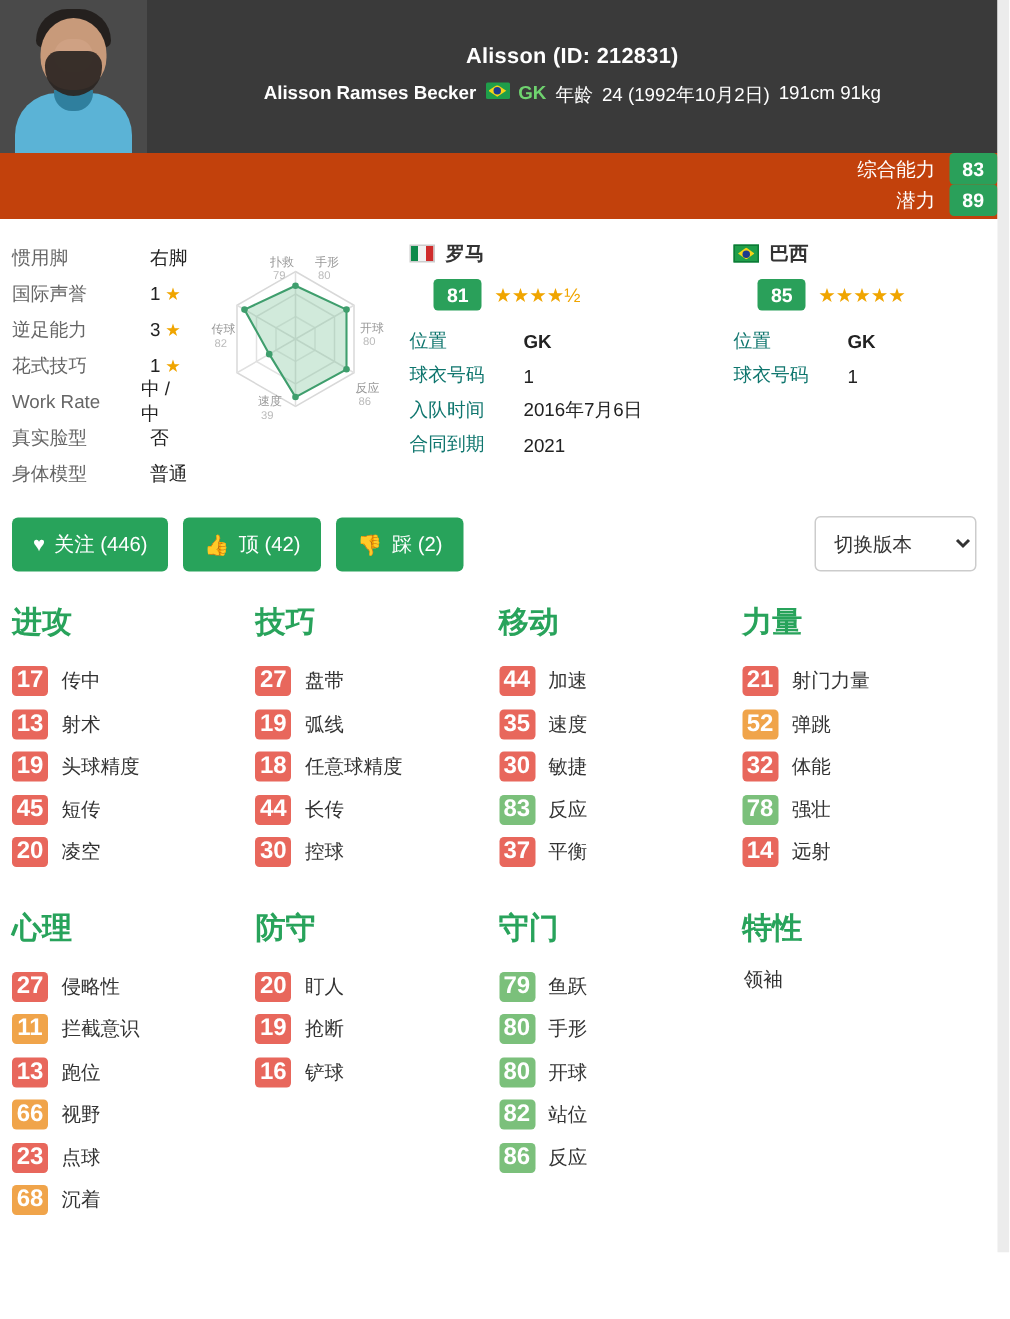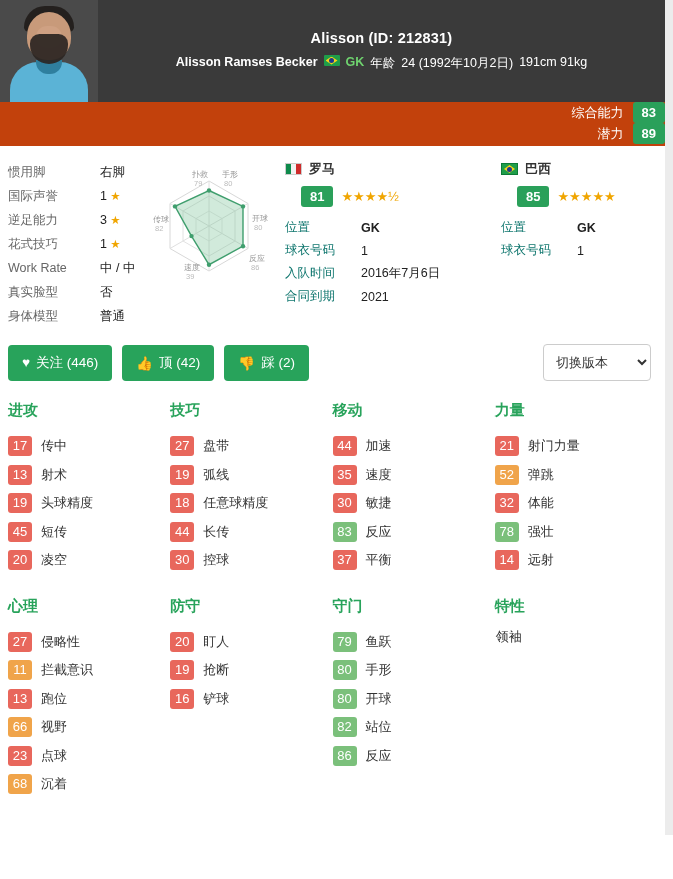--- a/index.html
+++ b/index.html
@@ -152,21 +152,21 @@
     font-weight: bold;
     border-radius: 3px;
     padding: 3px 9px;
     font-size: 13px;
     display: inline-block;
   }
   .statbar .val { font-weight: bold; font-size: 13px; }
   
   .mid {
     display: flex;
-    padding: 14px 4px 6px 0;
+    padding: 14px 16px 6px 0;
     background: #fff;
   }
   .attrs {
     width: 190px;
     padding-left: 8px;
     font-size: 12.5px;
     color: #333;
   }
   .attr-row {
     display: flex;
@@ -279,41 +279,41 @@
   
   .grid {
     display: grid;
     grid-template-columns: repeat(4, 1fr);
     padding: 0 8px;
     column-gap: 0px;
   }
   .group { margin-bottom: 18px; }
   .group h3 {
     color: #28a35b;
-    font-size: 15px;
+    font-size: 20px;
     font-weight: bold;
     margin: 4px 0 12px 0;
   }
   .srow {
     display: flex;
     align-items: center;
     gap: 9px;
     height: 28.5px;
     font-size: 13px;
     color: #333;
   }
   .sval {
     width: 24px;
     height: 20px;
     line-height: 20px;
     text-align: center;
     border-radius: 3px;
     color: #fff;
-    font-size: 13px;
-    font-weight: normal;
+    font-size: 16px;
+    font-weight: bold;
   }
   .v-red { background: #e8675c; }
   .v-orange { background: #f0a44a; }
   .v-green { background: #7bc07b; }
   .plain-text { font-size: 13px; color: #333; padding-left: 1px; }
   .sidebar-strip {
     position: absolute;
     right: 0; top: 0;
     width: 8px; height: 879px;
     background: #ececec;

